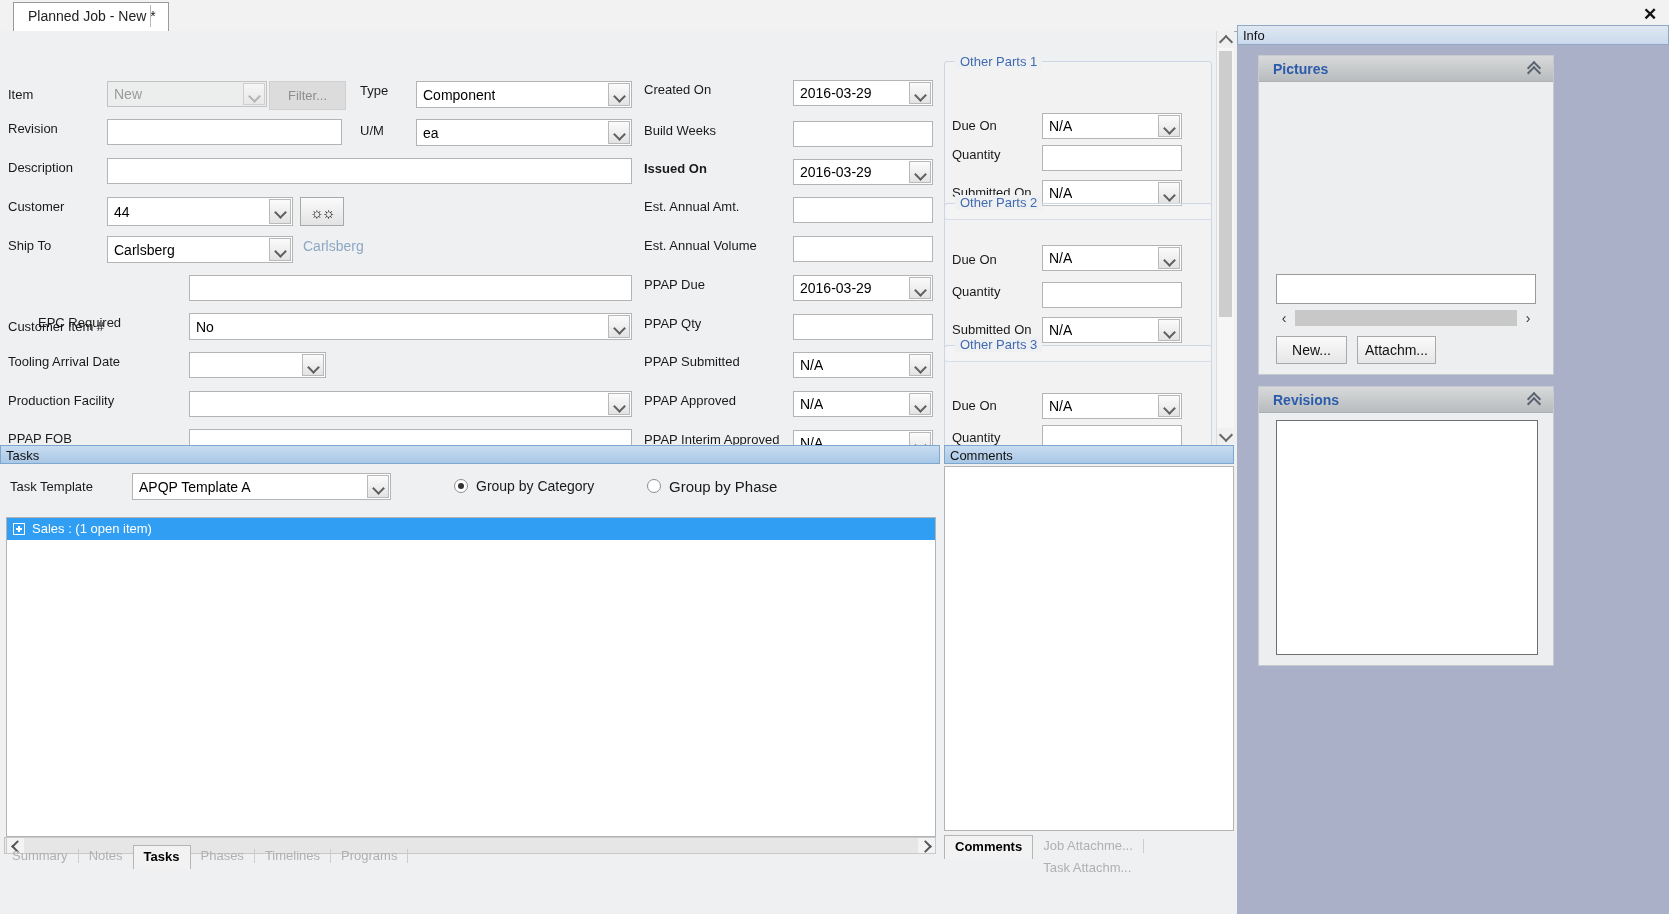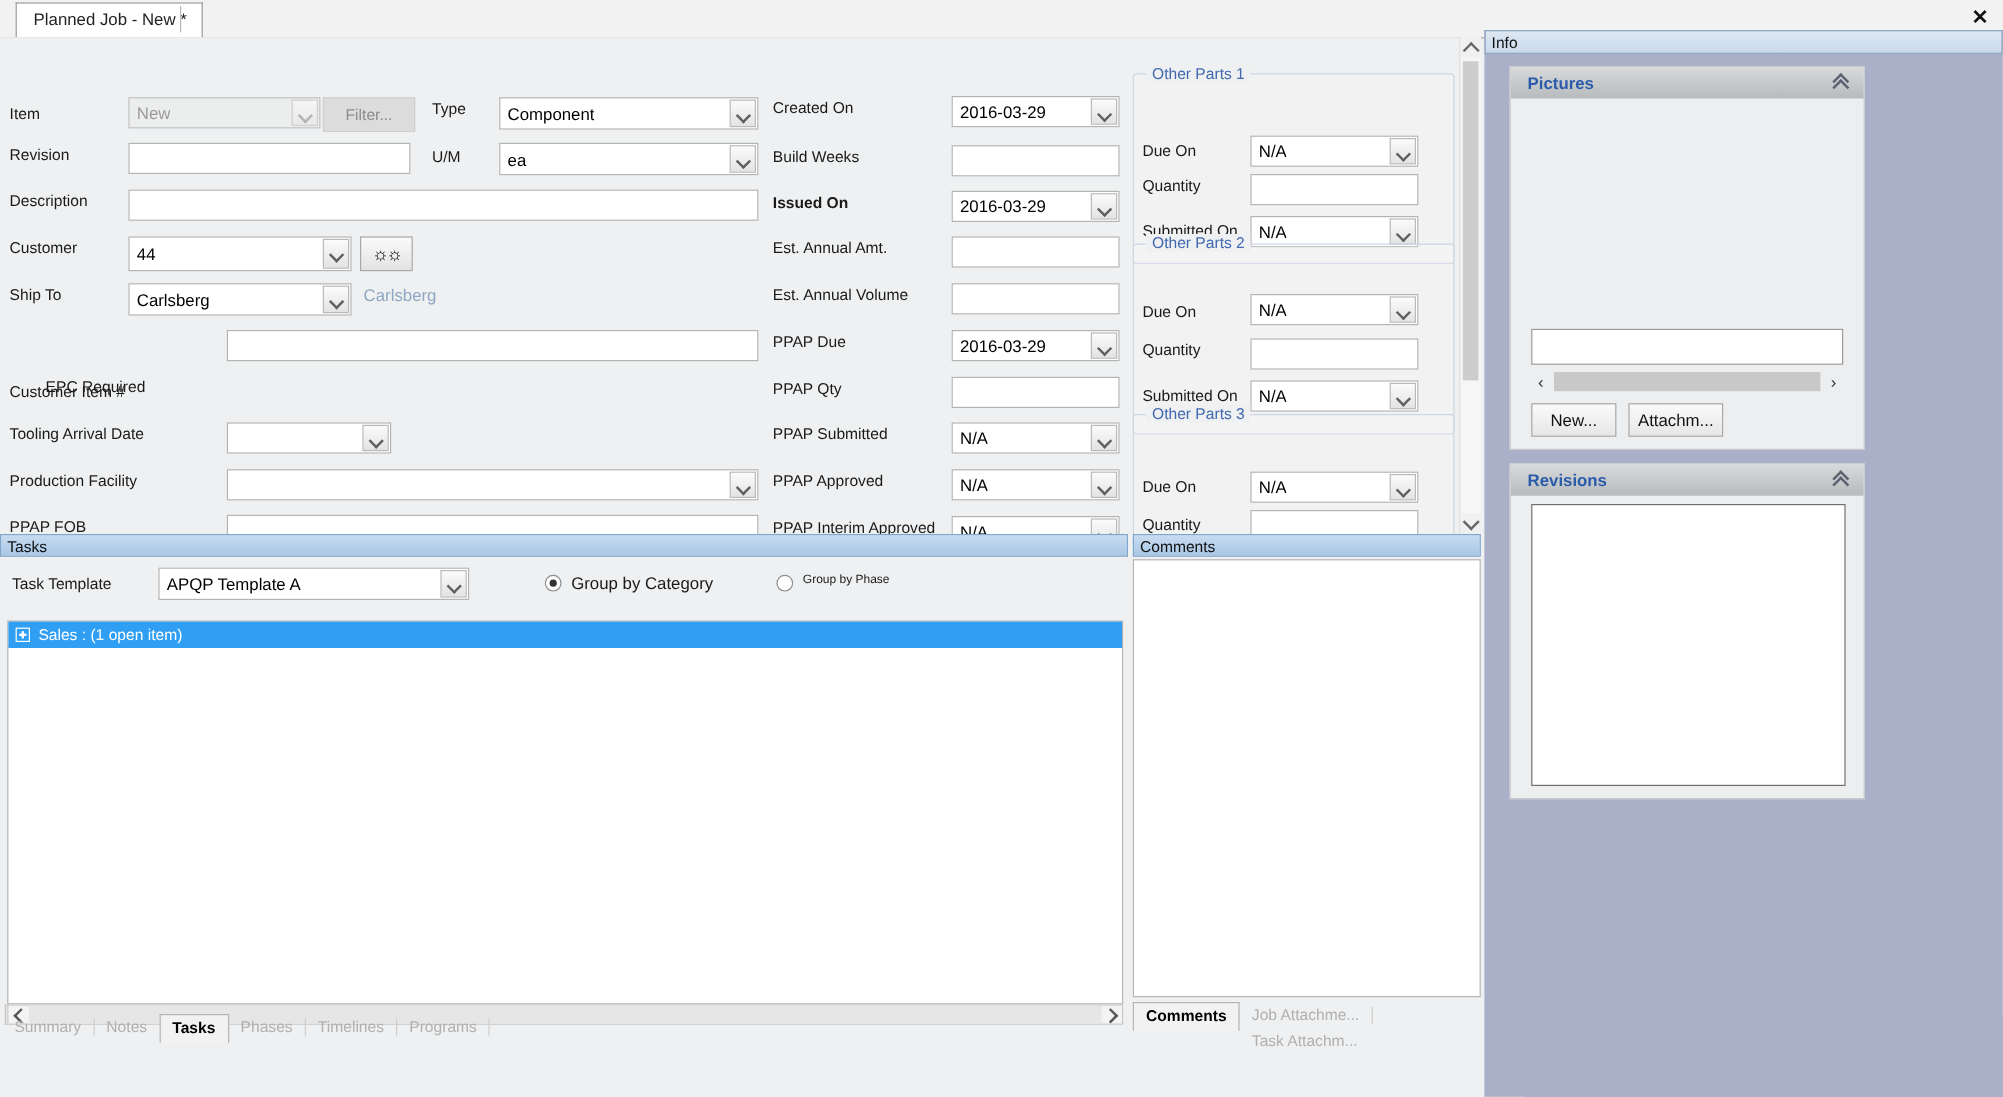--- a/index.html
+++ b/index.html
@@ -167,20 +167,24 @@
     <div class="fld combo" style="left:107px;top:205px;width:186px;height:27px;">
       <span class="txt" style="line-height:26px;">Carlsberg</span>
       <span class="arrow" style="height:23px;"></span>
     </div>
     <div class="linktxt" style="left:303px;top:207px;">Carlsberg</div>
 
     <div class="fld" style="left:189px;top:244px;width:443px;">
       <span class="txt"></span>
     </div>
 
+    <div class="fld combo" style="left:189px;top:282px;width:443px;height:27px;">
+      <span class="txt" style="line-height:26px;">No</span>
+      <span class="arrow" style="height:23px;"></span>
+    </div>
 
     <div class="fld combo" style="left:189px;top:321px;width:137px;">
       <span class="txt"></span>
       <span class="arrow"></span>
     </div>
 
     <div class="fld combo" style="left:189px;top:360px;width:443px;">
       <span class="txt"></span>
       <span class="arrow"></span>
     </div>
@@ -309,21 +313,21 @@
     <div class="tasksbody">
       <div class="lbl" style="left:8px;top:13px;">Task Template</div>
       <div class="fld combo" style="left:130px;top:7px;width:259px;height:27px;">
         <span class="txt" style="line-height:26px;">APQP Template A</span>
         <span class="arrow" style="height:23px;"></span>
       </div>
 
       <div class="radio on" style="left:452px;top:13px;"></div>
       <div class="lbl" style="left:474px;top:12px;font-size:14px;">Group by Category</div>
       <div class="radio" style="left:645px;top:13px;"></div>
-      <div class="lbl" style="left:667px;top:12px;font-size:10px;">Group by Phase</div>
+      <div class="lbl" style="left:667px;top:12px;font-size:15px;">Group by Phase</div>
 
       <div class="tree">
         <div class="treerow">
           <span class="expander"></span>
           <span class="treelabel">Sales : (1 open item)</span>
         </div>
       </div>
 
       <div class="grip"></div>
       <div class="hscroll">

